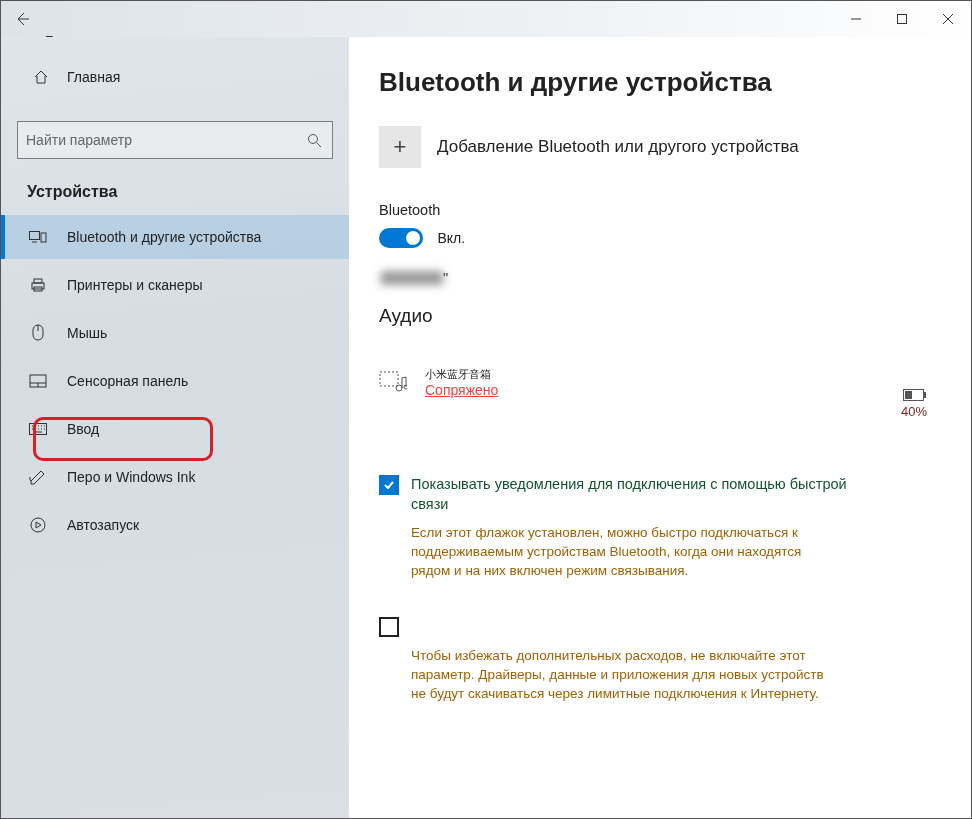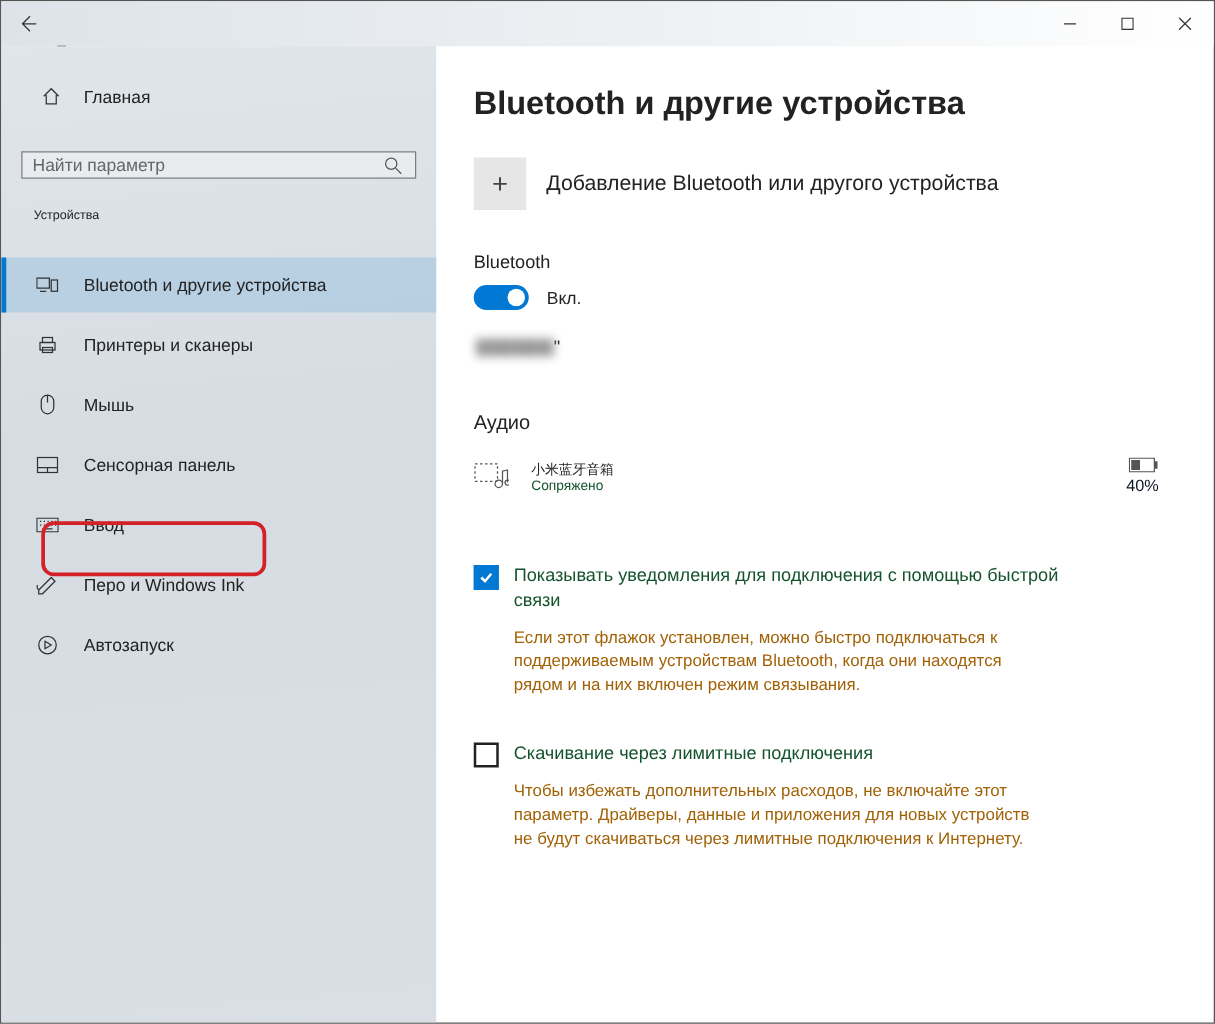--- a/index.html
+++ b/index.html
@@ -8,48 +8,48 @@
   .tb-back { width: 44px; height: 36px; display: flex; align-items: center; justify-content: center; }
   .tb-title { font-size: 12px; color: #333; margin-top: 43px; }
   .tb-spacer { flex: 1; }
   .tb-btn { width: 46px; height: 36px; display: flex; align-items: center; justify-content: center; color: #333; }
   .layout { display: flex; height: calc(100% - 36px); }
   .sidebar { width: 348px; background: linear-gradient(175deg, #e0e5ea 0%, #d6dde2 40%, #d9dfe4 100%); padding-top: 24px; }
   .sb-inner { padding-left: 16px; padding-right: 16px; }
   .home { display: flex; align-items: flex-end; padding: 8px; margin-bottom: 28px; }
   .home .icon { width: 20px; display: flex; justify-content: center; margin-right: 16px; margin-left: 6px;}
   .home span.lbl, .nav-item span.lbl { font-size: 14px; color: #222; }
-  .search { display: flex; align-items: center; border: 1px solid #7a7f84; background: #e8ecef; height: 22px; padding: 0 8px; margin-bottom: 18px; }
+  .search { display: flex; align-items: center; border: 1px solid #7a7f84; background: #e8ecef; height: 38px; padding: 0 8px; margin-bottom: 18px; }
   .search input { flex: 1; border: none; background: transparent; font-size: 14px; color: #666; outline: none; }
   .search input::placeholder { color: #666; }
   .search-icon { width: 20px; display: flex; justify-content: center; color: #555; }
-  .cat-title { font-size: 10px; font-weight: 400; color: #222; padding: 6px 10px 28px 10px; }
+  .cat-title { font-size: 16px; font-weight: 700; color: #222; padding: 6px 10px 14px 10px; }
   .nav-item { display: flex; align-items: center; height: 44px; padding-left: 26px; position: relative; margin-bottom:4px;}
   .nav-item .icon { width: 22px; display: flex; justify-content: center; margin-right: 18px; color:#333; }
   .nav-item.active { background: rgba(0,120,212,0.15); }
   .nav-item.active::before { content:""; position:absolute; left:0; top:0; bottom:0; width:4px; background:#0078d4; }
   .highlight-box { position: absolute; border: 3px solid #d42027; border-radius: 10px; pointer-events: none; }
   .content { flex: 1; padding: 30px 44px 10px 30px; overflow: hidden; }
   .content h1 { font-size: 26px; font-weight: 600; color: #222; margin-bottom: 28px; }
   .add-row { display: flex; align-items: center; margin-bottom: 34px; }
   .add-btn { width: 42px; height: 42px; background: #e6e6e6; display: flex; align-items: center; justify-content: center; font-size: 22px; color: #444; margin-right: 16px; }
   .add-lbl { font-size: 17px; color: #222; }
   .sec-label { font-size: 14.5px; color: #222; margin-bottom: 10px; }
   .toggle { width: 44px; height: 20px; background: #0078d4; border-radius: 10px; position: relative; display: inline-block; margin-right: 10px; vertical-align: middle;}
   .toggle::after { content:""; position:absolute; right:3px; top:3px; width:14px; height:14px; background:#fff; border-radius:50%; }
   .toggle-lbl { font-size: 14px; color: #222; vertical-align: middle;}
   .discover { font-size: 14.5px; color: #222; margin-top: 22px; display:flex; align-items:center;}
   .blurspan { display:inline-block; width:62px; height:14px; filter: blur(4px); background: repeating-linear-gradient(90deg,#888,#aaa 10px); margin-left:2px;}
-  .sec-h { font-size: 16px; color: #222; margin-top: 44px; margin-bottom: 14px; }
+  .sec-h { font-size: 19px; color: #222; margin-top: 19px; margin-bottom: 14px; }
   .device-row { display: flex; align-items: center; padding: 4px 0; }
   .dev-icon { width: 34px; color: #555; margin-right: 12px; }
   .dev-info { flex: 1; }
   .dev-name { font-size: 11px; color: #222; }
-  .dev-stat { font-size: 11px; color: #14532d; }
-  .dev-batt { text-align: right; color: #0f172a; font-size: 13px; }
+  .dev-stat { font-size: 14px; color: #ef4444; text-decoration: underline; }
+  .dev-batt { text-align: right; color: #7f1d1d; font-size: 13px; margin-top: 44px; }
   .check-row { display: flex; align-items: flex-start; margin-top: 52px; }
   .cb { width: 20px; height: 20px; border: 2px solid #222; display: flex; align-items: center; justify-content: center; margin-right: 12px; flex-shrink:0; }
   .cb.checked { background: #0078d4; border-color: #0078d4; color: #fff; }
   .check-txt { font-size: 14.5px; color: #14532d; line-height: 1.35; max-width: 440px;}
   .desc { font-size: 13.5px; color: #a16207; margin-top: 10px; margin-left: 32px; max-width: 430px; line-height:1.4;}
   svg { display: block; }
 </style>
 </head>
 <body>
 
@@ -216,19 +216,18 @@
         <svg width="12" height="12" viewBox="0 0 12 12">
             <path d="M2 6 L5 9 L10 3" stroke="#fff" stroke-width="2" fill="none"></path>
           </svg>
       </div>
       <div class="check-txt">Показывать уведомления для подключения с помощью быстрой связи</div>
     </div>
     <div class="desc">Если этот флажок установлен, можно быстро подключаться к поддерживаемым устройствам Bluetooth, когда они находятся рядом и на них включен режим связывания.</div>
 
     <div class="check-row" style="margin-top:36px">
       <div class="cb"></div>
-      <div class="check-txt">Скачивание через лимитные подключения</div>
     </div>
     <div class="desc">Чтобы избежать дополнительных расходов, не включайте этот параметр. Драйверы, данные и приложения для новых устройств не будут скачиваться через лимитные подключения к Интернету.</div>
   </div>
 </div>
 
 <div class="highlight-box" style="left:32px; top:416px; width:180px; height:44px;"></div>
 
 </body></html>

